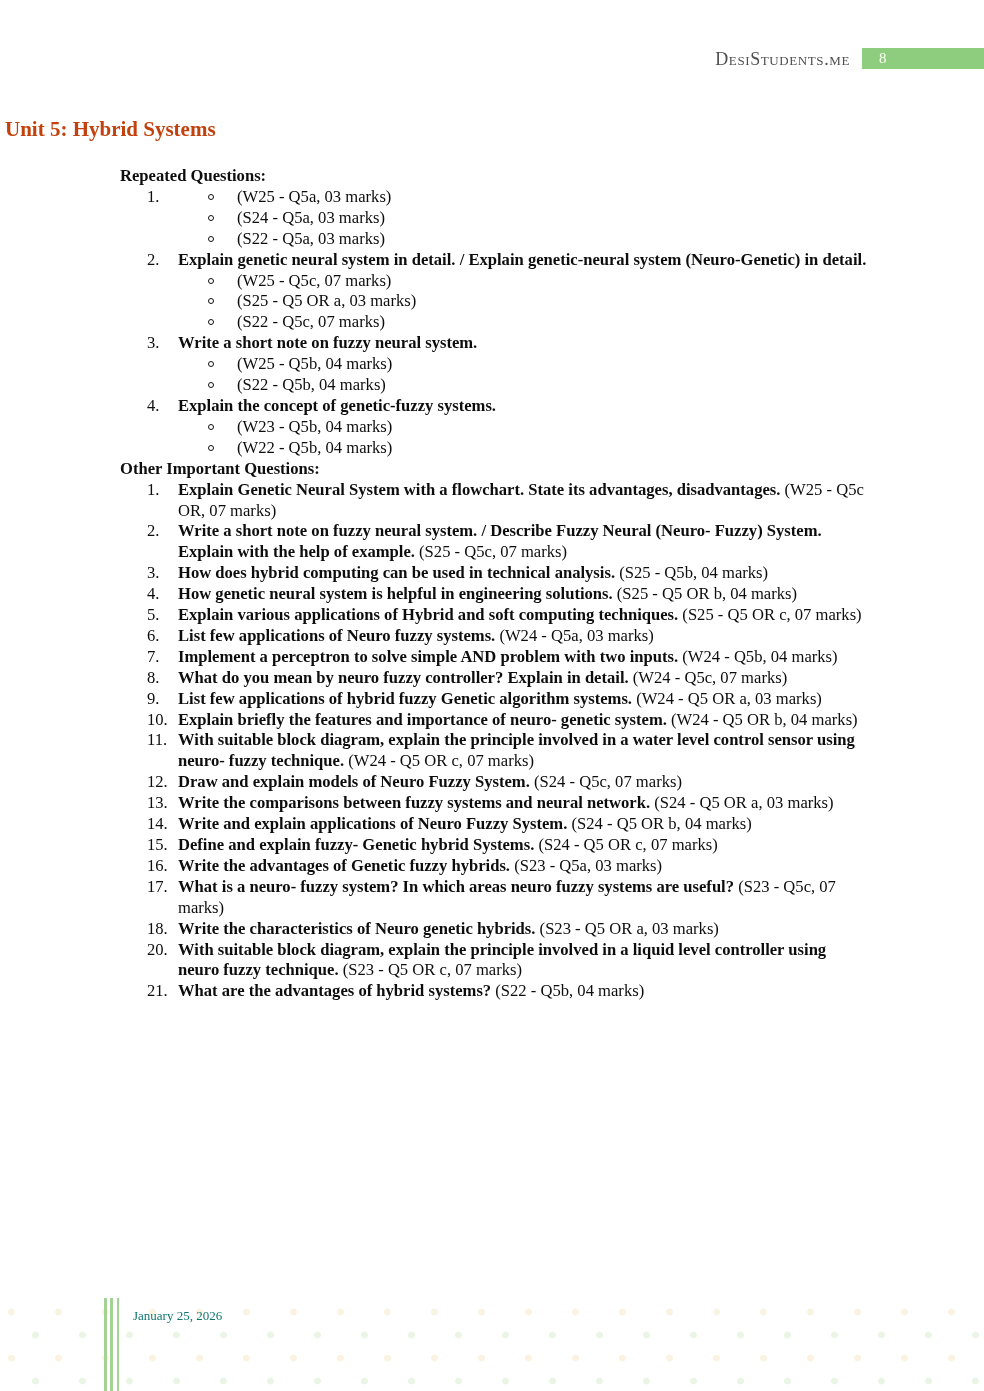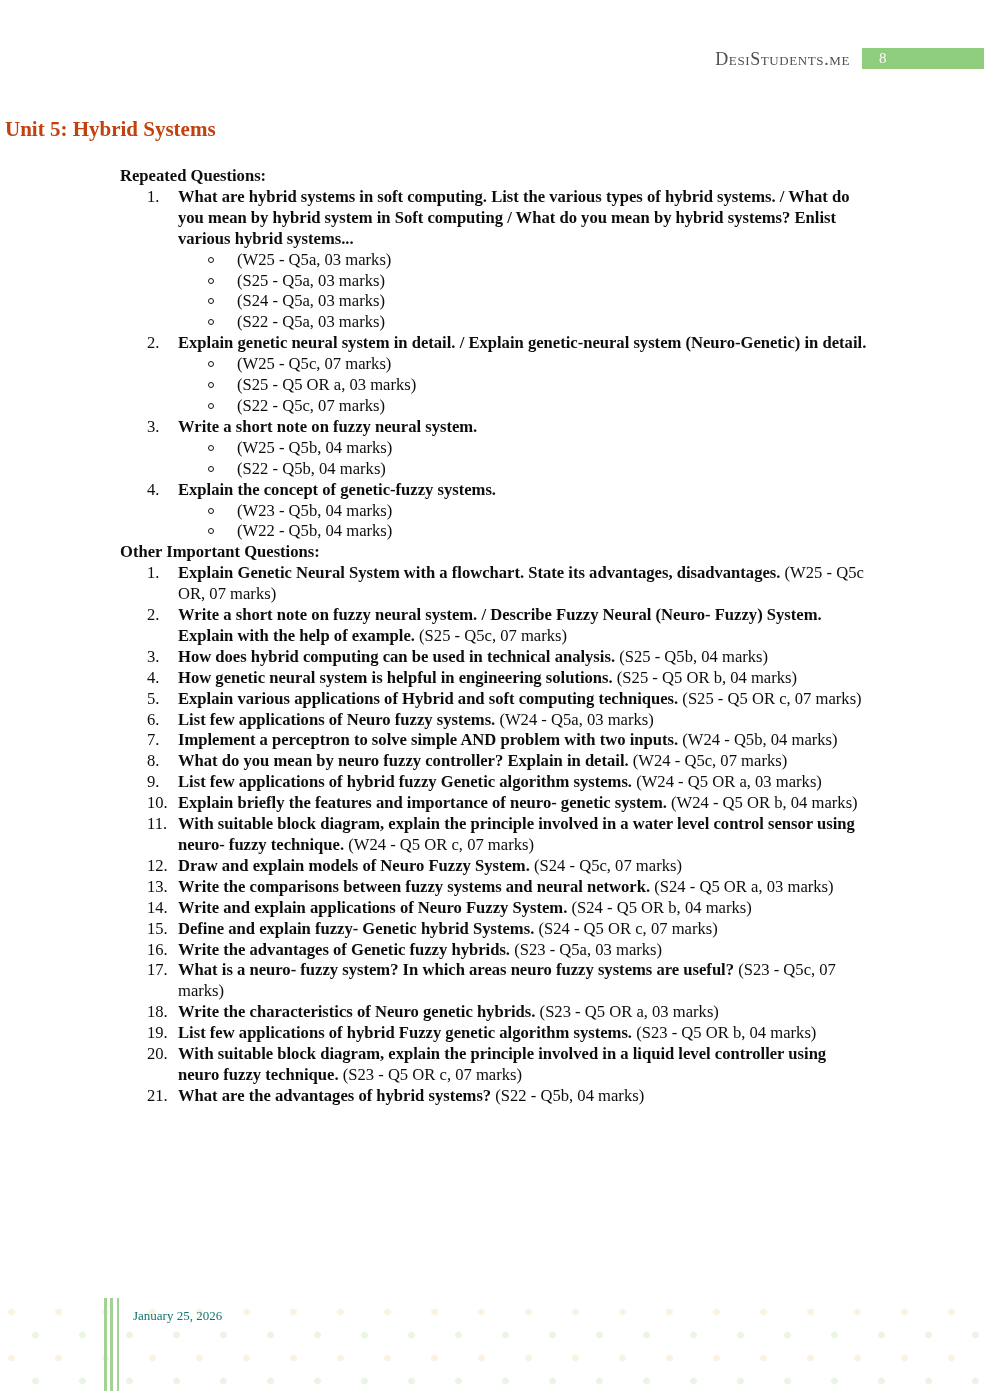--- a/index.html
+++ b/index.html
@@ -94,23 +94,22 @@
     <span class="page-num-box">
       <span>8</span>
     </span>
   </header>
 
   <h1 class="doc-title">Unit 5: Hybrid Systems</h1>
 
   <main class="content">
     <h2 class="sec-heading">Repeated Questions:</h2>
     <ol class="q-list" id="repeated-list">
-        <li class="q-item"><span class="num">1.</span><span class="qtext">What are hybrid systems in soft computing. List the various types of hybrid systems. / What do you mean by hybrid system in Soft computing / What do you mean by hybrid systems? Enlist various hybrid systems...</span><ul class="marks-list">
+        <li class="q-item"><span class="num">1.</span><ul class="marks-list">
             <li class="mark-item"><span class="bullet-circle"></span><span class="mtext">(W25 - Q5a, 03 marks)</span></li>
-            <li class="mark-item"><span class="bullet-circle"></span><span class="mtext">(S25 - Q5a, 03 marks)</span></li>
             <li class="mark-item"><span class="bullet-circle"></span><span class="mtext">(S24 - Q5a, 03 marks)</span></li>
             <li class="mark-item"><span class="bullet-circle"></span><span class="mtext">(S22 - Q5a, 03 marks)</span></li>
           </ul></li>
         <li class="q-item"><span class="num">2.</span><span class="qtext">Explain genetic neural system in detail. / Explain genetic-neural system (Neuro-Genetic) in detail.</span><ul class="marks-list">
             <li class="mark-item"><span class="bullet-circle"></span><span class="mtext">(W25 - Q5c, 07 marks)</span></li>
             <li class="mark-item"><span class="bullet-circle"></span><span class="mtext">(S25 - Q5 OR a, 03 marks)</span></li>
             <li class="mark-item"><span class="bullet-circle"></span><span class="mtext">(S22 - Q5c, 07 marks)</span></li>
           </ul></li>
         <li class="q-item"><span class="num">3.</span><span class="qtext">Write a short note on fuzzy neural system.</span><ul class="marks-list">
             <li class="mark-item"><span class="bullet-circle"></span><span class="mtext">(W25 - Q5b, 04 marks)</span></li>
@@ -135,21 +134,20 @@
         <li class="q-item"><span class="num">9.</span><span class="qtext">List few applications of hybrid fuzzy Genetic algorithm systems. </span><span class="marks-inline">(W24 - Q5 OR a, 03 marks)</span></li>
         <li class="q-item"><span class="num">10.</span><span class="qtext">Explain briefly the features and importance of neuro- genetic system. </span><span class="marks-inline">(W24 - Q5 OR b, 04 marks)</span></li>
         <li class="q-item"><span class="num">11.</span><span class="qtext">With suitable block diagram, explain the principle involved in a water level control sensor using neuro- fuzzy technique. </span><span class="marks-inline">(W24 - Q5 OR c, 07 marks)</span></li>
         <li class="q-item"><span class="num">12.</span><span class="qtext">Draw and explain models of Neuro Fuzzy System. </span><span class="marks-inline">(S24 - Q5c, 07 marks)</span></li>
         <li class="q-item"><span class="num">13.</span><span class="qtext">Write the comparisons between fuzzy systems and neural network. </span><span class="marks-inline">(S24 - Q5 OR a, 03 marks)</span></li>
         <li class="q-item"><span class="num">14.</span><span class="qtext">Write and explain applications of Neuro Fuzzy System. </span><span class="marks-inline">(S24 - Q5 OR b, 04 marks)</span></li>
         <li class="q-item"><span class="num">15.</span><span class="qtext">Define and explain fuzzy- Genetic hybrid Systems. </span><span class="marks-inline">(S24 - Q5 OR c, 07 marks)</span></li>
         <li class="q-item"><span class="num">16.</span><span class="qtext">Write the advantages of Genetic fuzzy hybrids. </span><span class="marks-inline">(S23 - Q5a, 03 marks)</span></li>
         <li class="q-item"><span class="num">17.</span><span class="qtext">What is a neuro- fuzzy system? In which areas neuro fuzzy systems are useful? </span><span class="marks-inline">(S23 - Q5c, 07 marks)</span></li>
         <li class="q-item"><span class="num">18.</span><span class="qtext">Write the characteristics of Neuro genetic hybrids. </span><span class="marks-inline">(S23 - Q5 OR a, 03 marks)</span></li>
-        <li class="q-item"><span class="num">19.</span><span class="qtext">List few applications of hybrid Fuzzy genetic algorithm systems. </span><span class="marks-inline">(S23 - Q5 OR b, 04 marks)</span></li>
         <li class="q-item"><span class="num">20.</span><span class="qtext">With suitable block diagram, explain the principle involved in a liquid level controller using neuro fuzzy technique. </span><span class="marks-inline">(S23 - Q5 OR c, 07 marks)</span></li>
         <li class="q-item"><span class="num">21.</span><span class="qtext">What are the advantages of hybrid systems? </span><span class="marks-inline">(S22 - Q5b, 04 marks)</span></li>
       </ol>
   </main>
 
   <div class="dots-texture"></div>
   <div class="footer-lines"></div>
   <span class="footer-date">January 25, 2026</span>
 
 </div>

